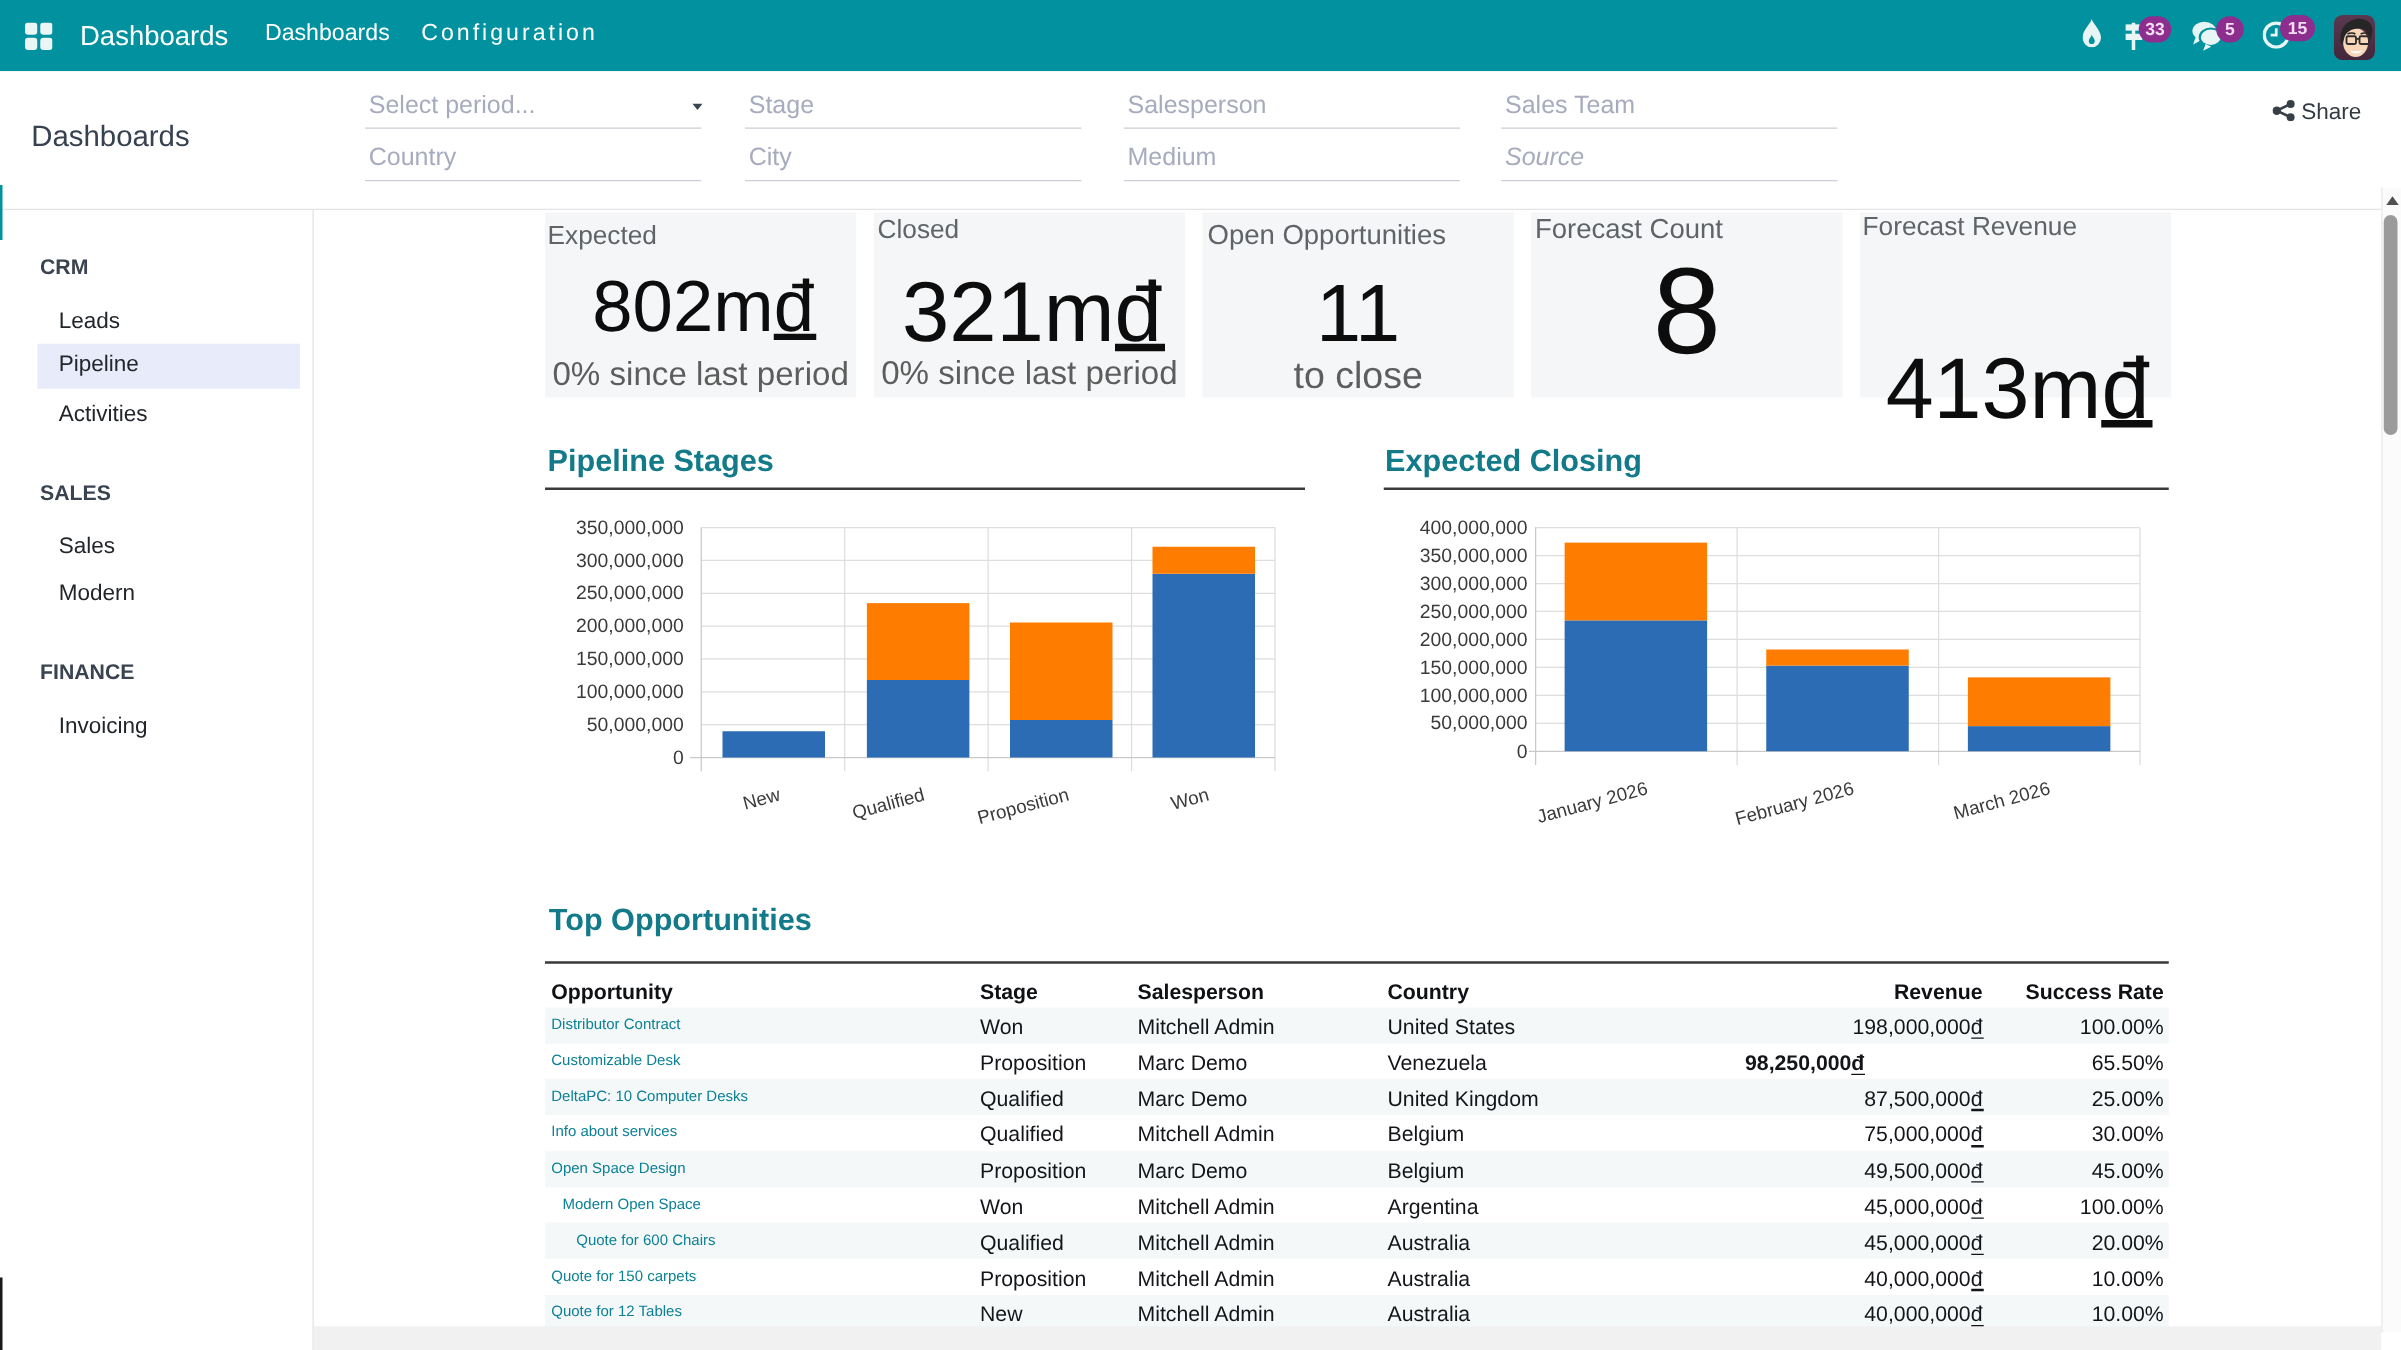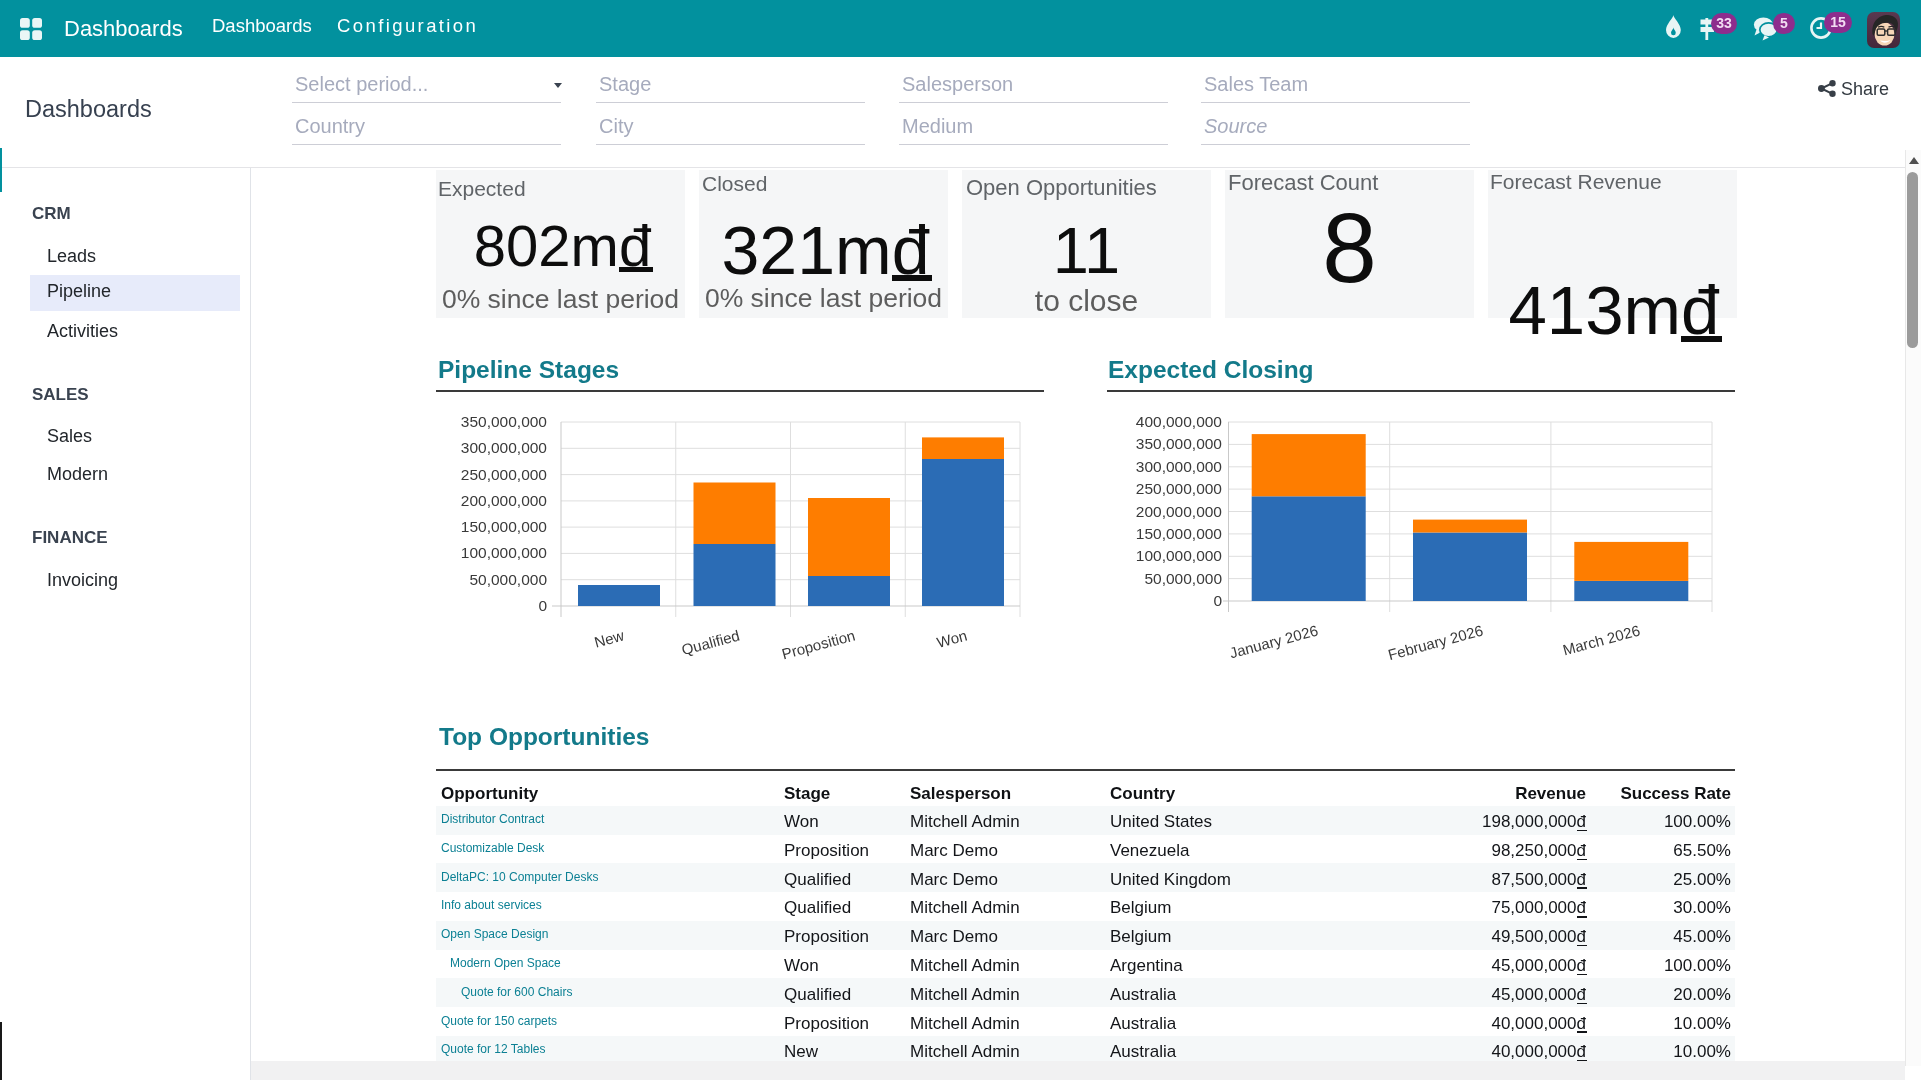--- a/index.html
+++ b/index.html
@@ -253,21 +253,21 @@
 <div class="tdl" style="left:441px;top:812.0px;">Distributor Contract</div>
 <div class="td" style="left:784px;top:812.0px;">Won</div>
 <div class="td" style="left:910px;top:812.0px;">Mitchell Admin</div>
 <div class="td" style="left:1110px;top:812.0px;">United States</div>
 <div class="td" style="left:1396px;top:812.0px;width:190px;text-align:right;">198,000,000<span class="dg">đ</span></div>
 <div class="td" style="left:1601px;top:812.0px;width:130px;text-align:right;">100.00%</div>
 <div class="tdl" style="left:441px;top:840.8px;">Customizable Desk</div>
 <div class="td" style="left:784px;top:840.8px;">Proposition</div>
 <div class="td" style="left:910px;top:840.8px;">Marc Demo</div>
 <div class="td" style="left:1110px;top:840.8px;">Venezuela</div>
-<div class="td" style="left:1396px;top:840.8px;width:190px;text-align:right;">98,250,000<span class="dg">đ</span></div>
+<div class="td" style="left:1396px;top:840.8px;width:190px;font-weight:bold;">98,250,000<span class="dg">đ</span></div>
 <div class="td" style="left:1601px;top:840.8px;width:130px;text-align:right;">65.50%</div>
 <div class="stripe" style="top:863.1px;"></div>
 <div class="tdl" style="left:441px;top:869.6px;">DeltaPC: 10 Computer Desks</div>
 <div class="td" style="left:784px;top:869.6px;">Qualified</div>
 <div class="td" style="left:910px;top:869.6px;">Marc Demo</div>
 <div class="td" style="left:1110px;top:869.6px;">United Kingdom</div>
 <div class="td" style="left:1396px;top:869.6px;width:190px;text-align:right;">87,500,000<span class="dg">đ</span></div>
 <div class="td" style="left:1601px;top:869.6px;width:130px;text-align:right;">25.00%</div>
 <div class="tdl" style="left:441px;top:898.4px;">Info about services</div>
 <div class="td" style="left:784px;top:898.4px;">Qualified</div>

